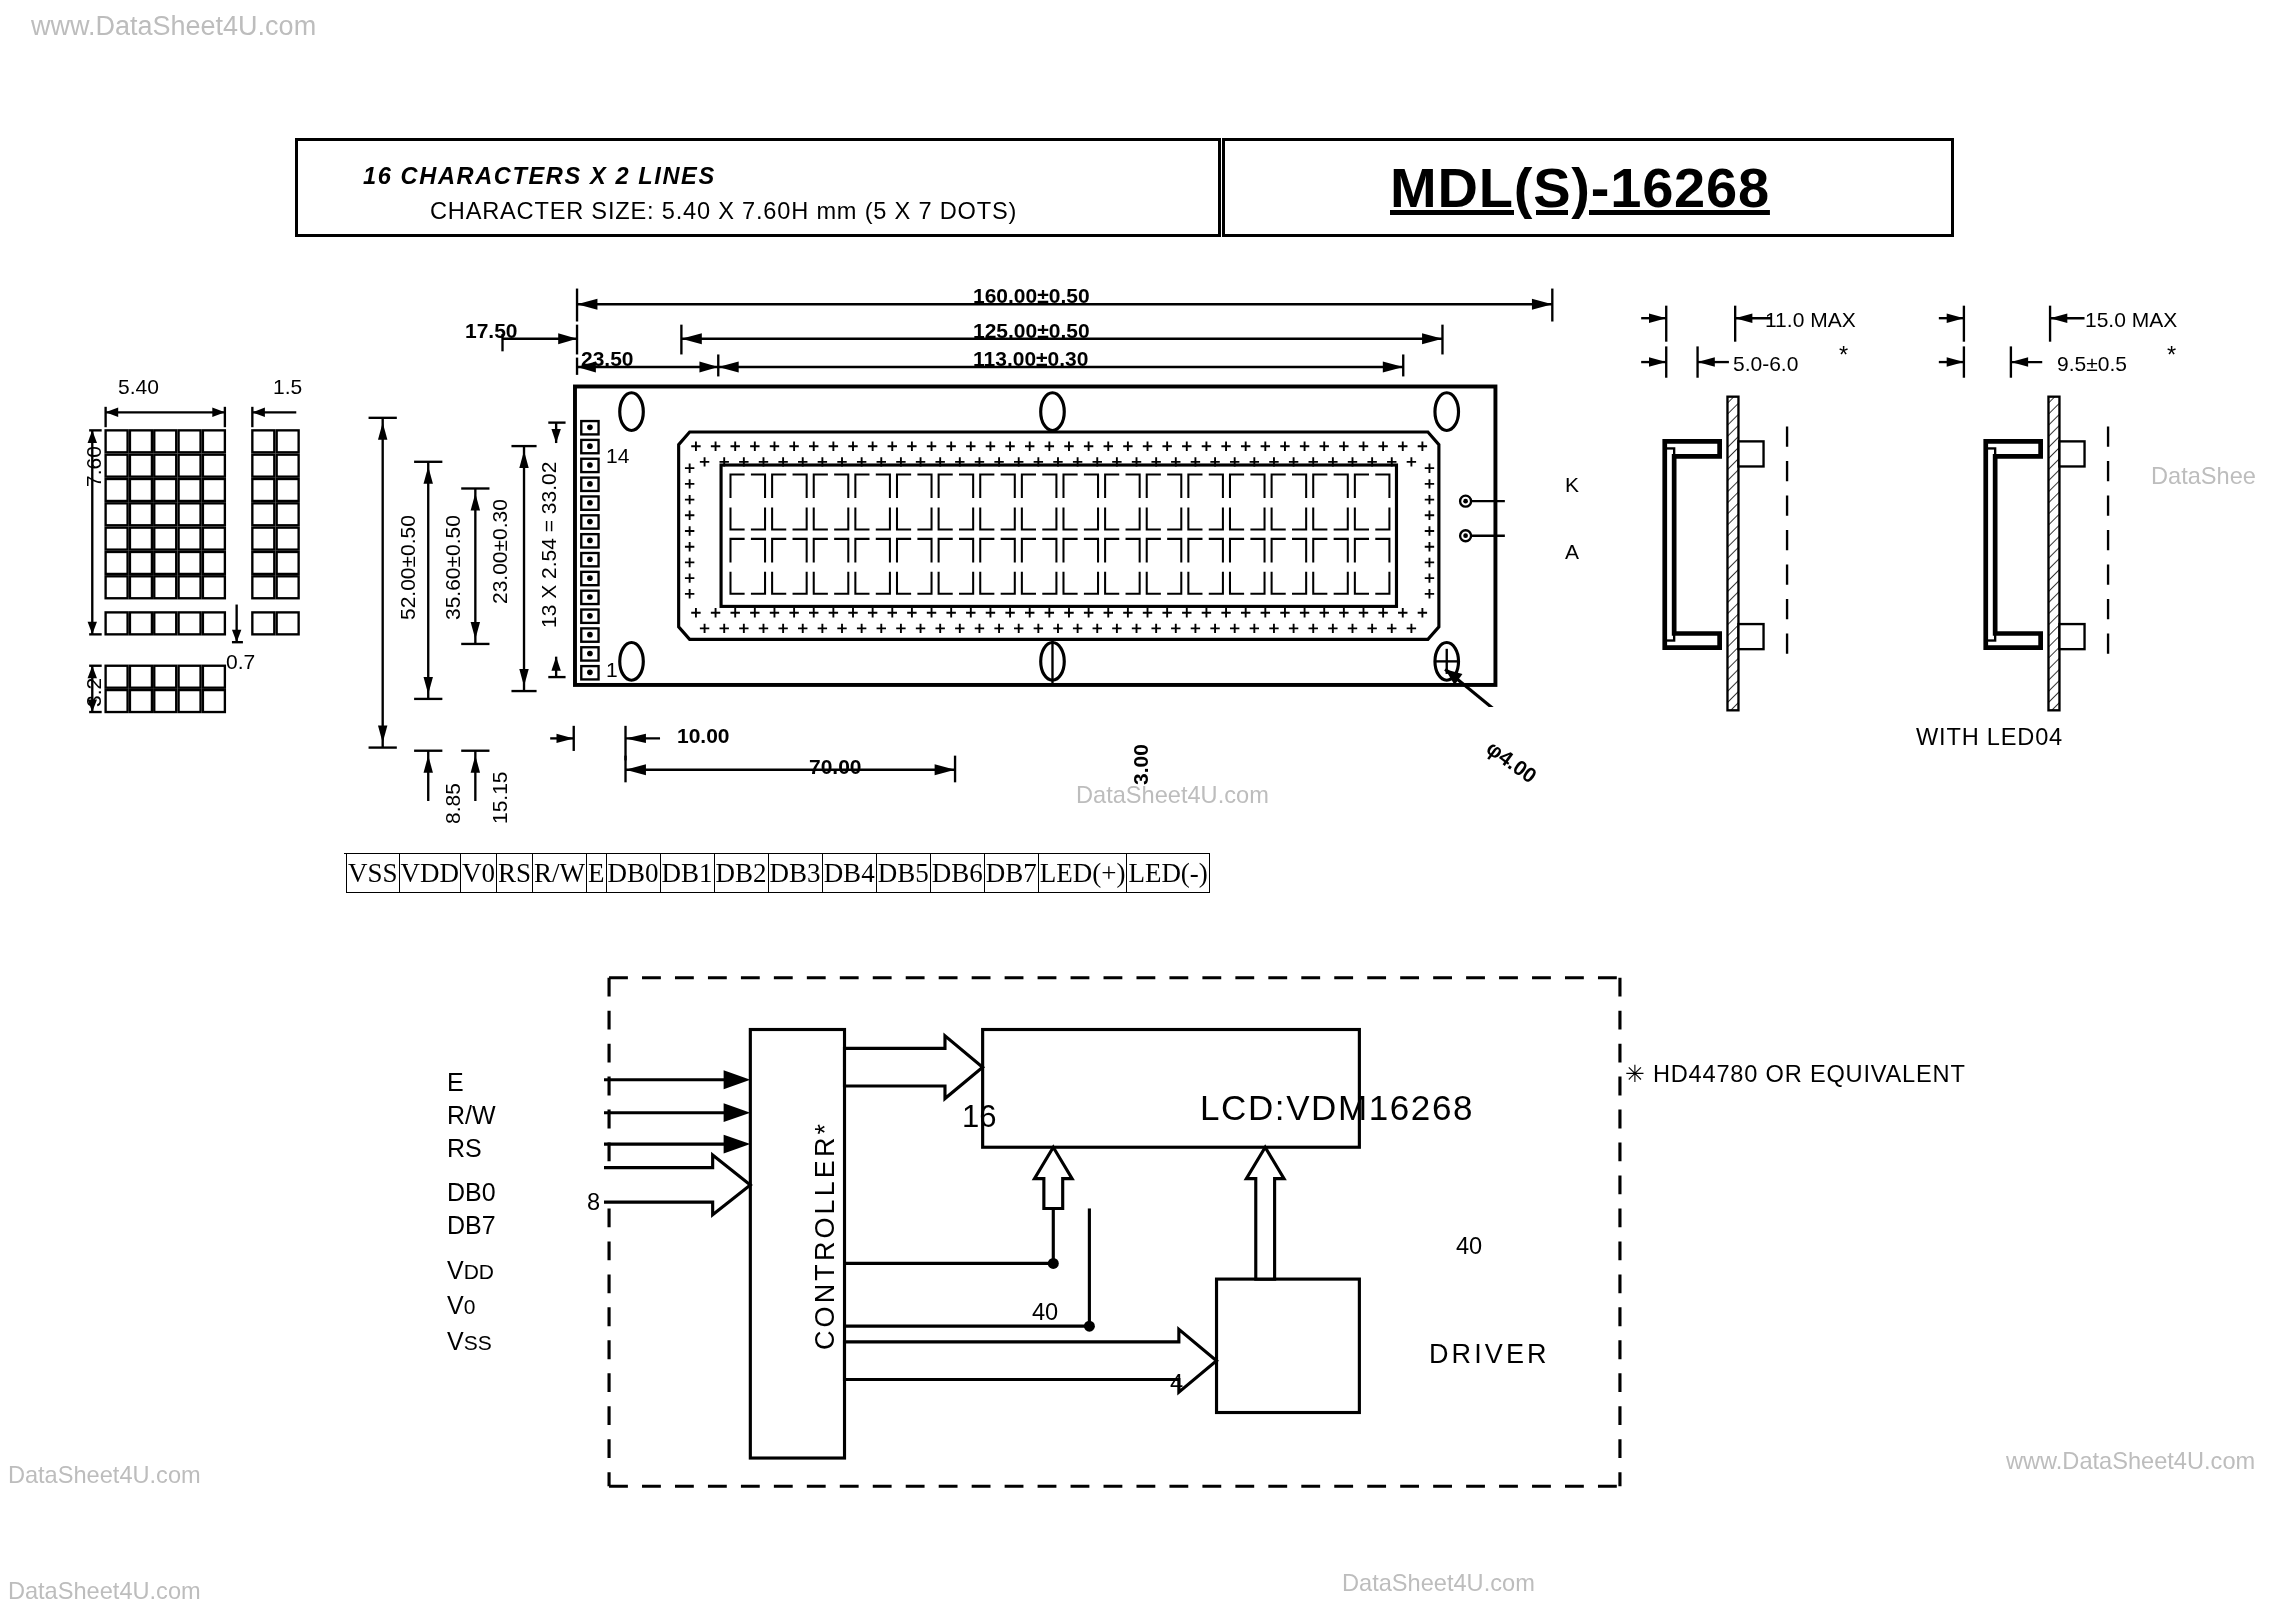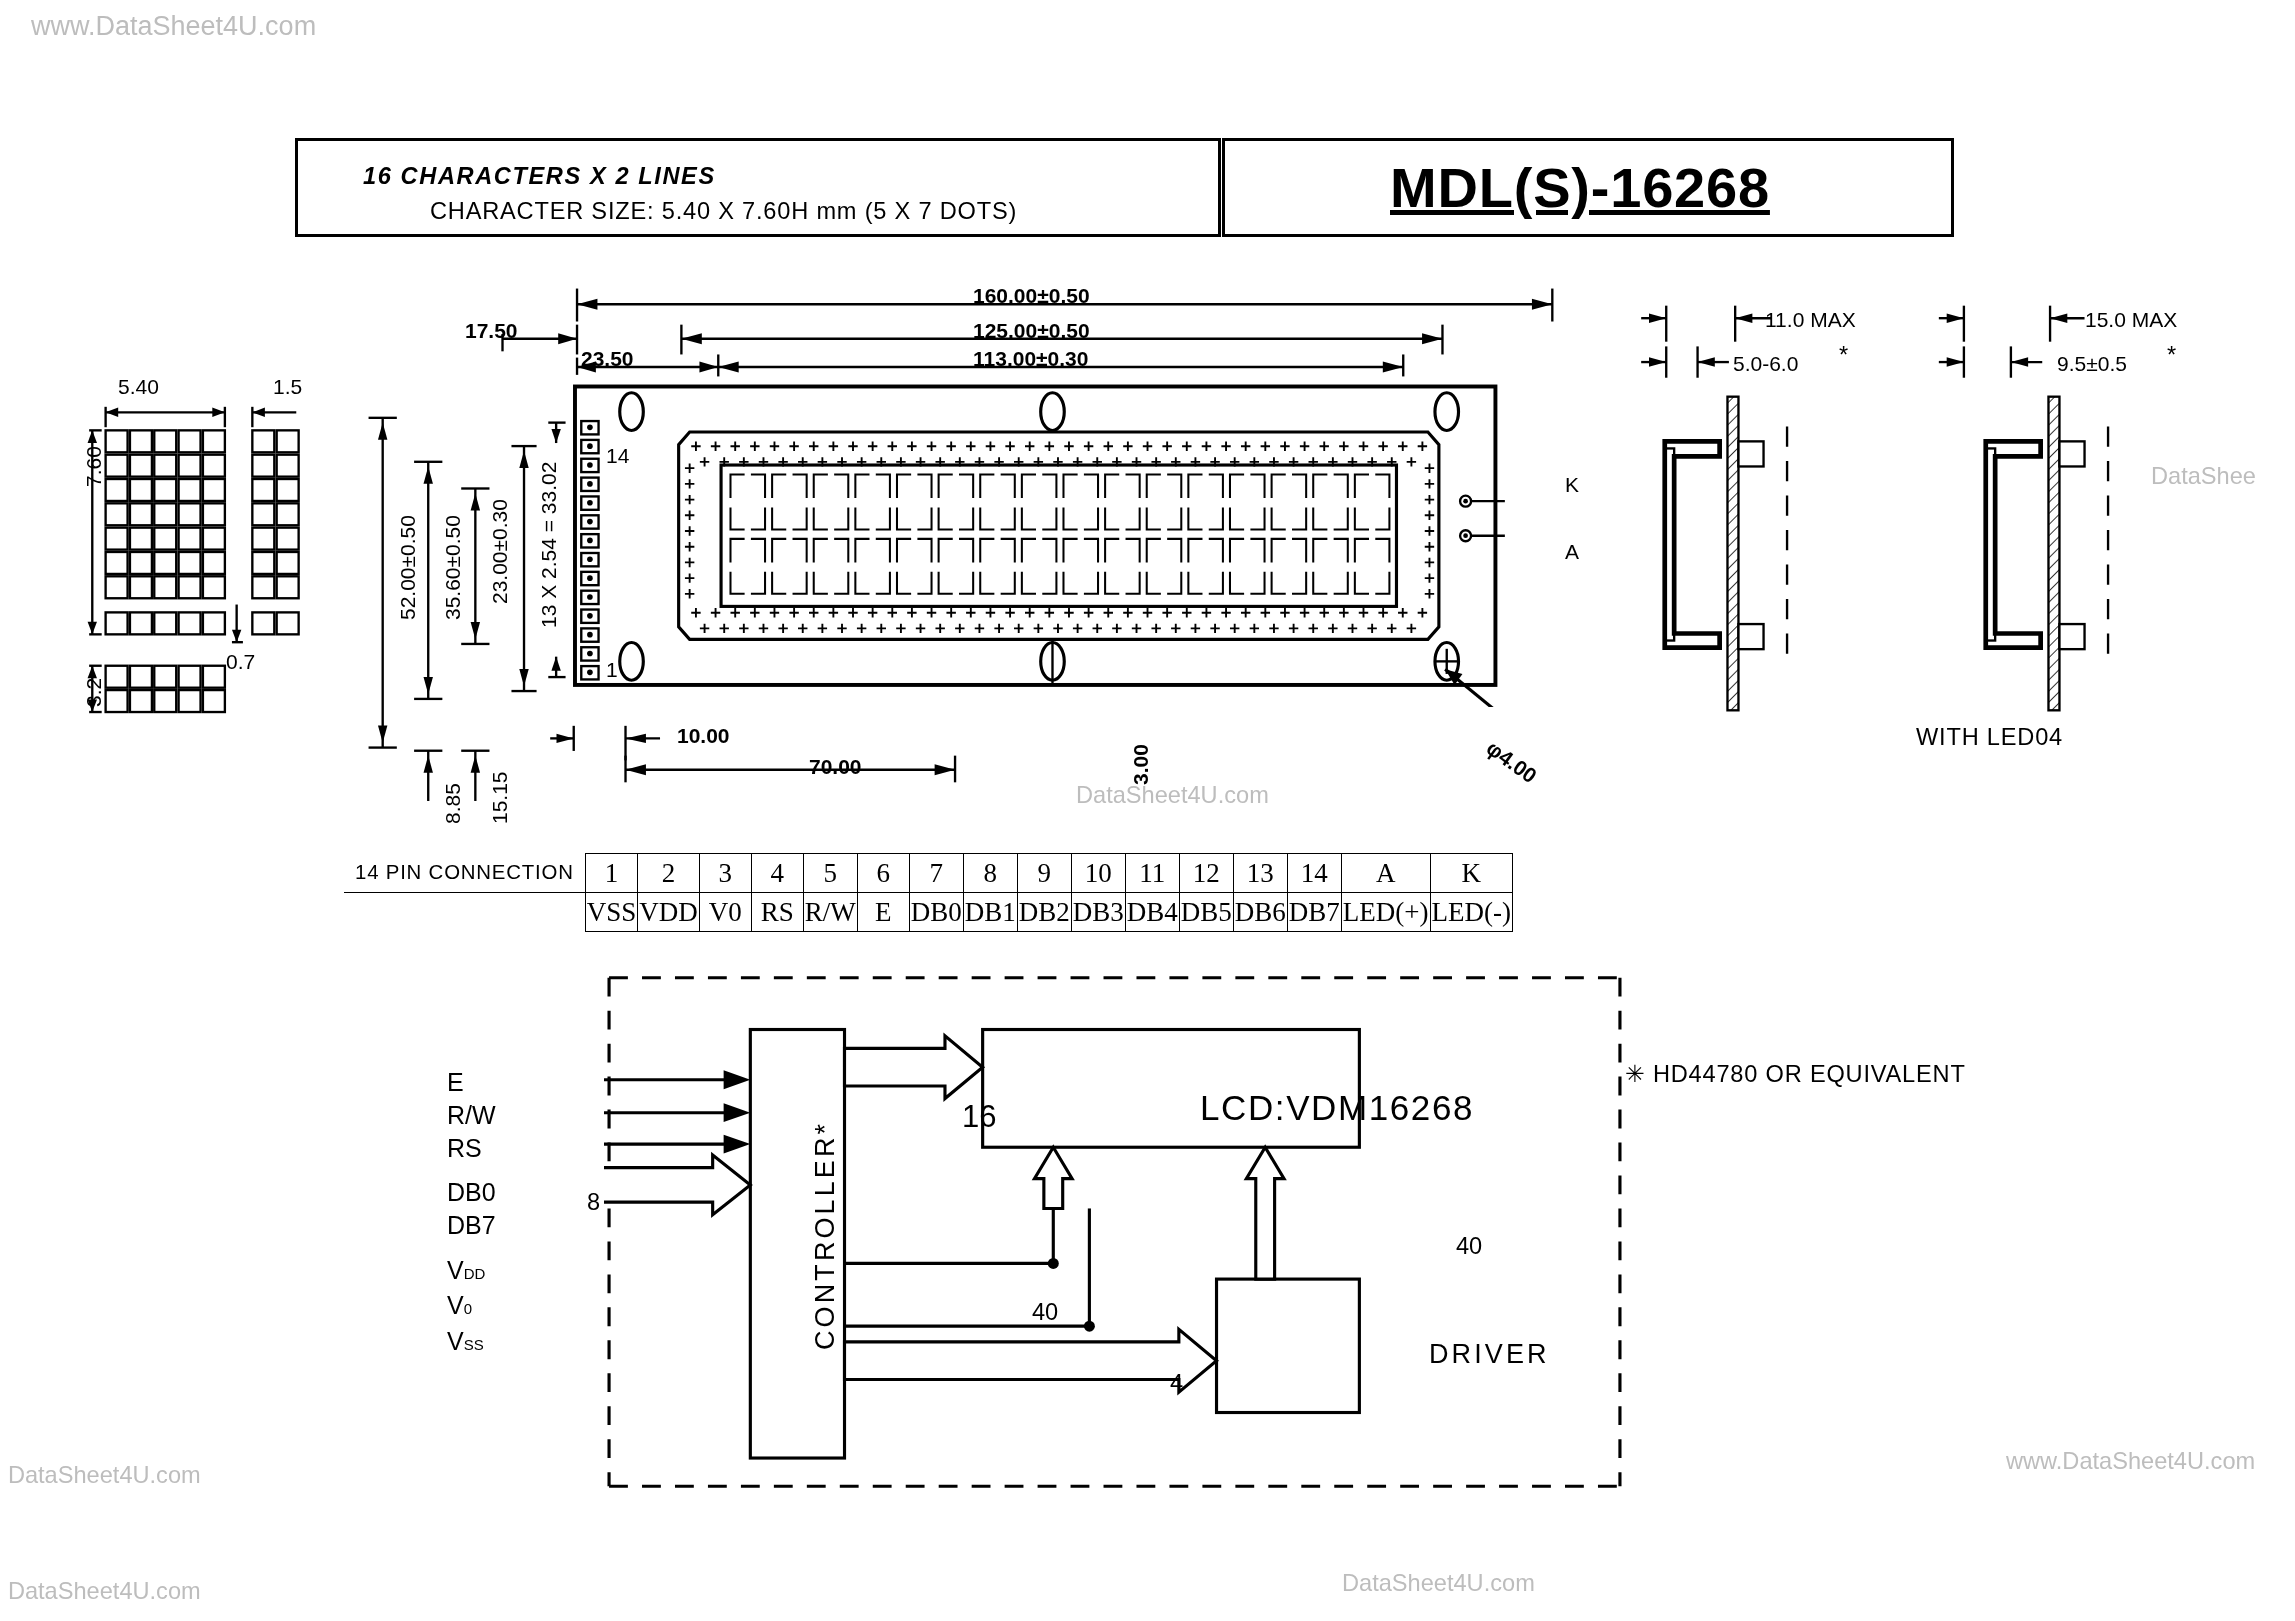--- a/index.html
+++ b/index.html
@@ -17,21 +17,21 @@
   .vert{transform-origin:0 0;}
   .tbl{border-collapse:collapse;font-family:"Liberation Serif",serif;}
   .tbl td{border:1.6px solid #000;text-align:center;white-space:nowrap;}
   .tbl td.lbl{font-family:"Liberation Sans",sans-serif;font-size:20.4px;letter-spacing:0.8px;
               border-left:none;border-top:none;padding:0 11px;}
   .tbl td.blank{border-left:none;border-bottom:none;}
   .tbl td.num{font-size:27px;height:36px;min-width:49px;}
   .tbl td.sig{font-size:27px;height:36px;}
   .blk-lbl{font-family:"Liberation Sans",sans-serif;font-size:27px;letter-spacing:3.1px;white-space:nowrap;}
   .sig-lbl{font-family:"Liberation Sans",sans-serif;font-size:25px;white-space:nowrap;}
-  .sub{font-size:15px;}
+  .sub{font-size:21px;}
   .note{font-family:"Liberation Sans",sans-serif;font-size:23.6px;letter-spacing:0.8px;white-space:nowrap;}
 </style>
 </head>
 <body>
 
 <div id="watermark-layer">
     <div class="abs wm" style="left: 31px; top: 11px; font-size: 27px;">www.DataSheet4U.com</div>
     <div class="abs wm" style="left: 1076px; top: 782px; font-size: 23.6px;">DataSheet4U.com</div>
     <div class="abs wm" style="left: 2151px; top: 463px; font-size: 23.6px;">DataShee</div>
     <div class="abs wm" style="left: 7.9px; top: 1462px; font-size: 23.6px;">DataSheet4U.com</div>
@@ -657,39 +657,20 @@
   <rect x="20" y="86" width="12" height="245" fill="none" stroke="#000" stroke-width="3"></rect>
   <rect x="114" y="77" width="32" height="32" fill="#fff" stroke="#000" stroke-width="3"></rect>
   <rect x="114" y="310" width="32" height="32" fill="#fff" stroke="#000" stroke-width="3"></rect>
   <line x1="176" y1="58" x2="176" y2="360" stroke="#000" stroke-width="3" stroke-dasharray="26 18"></line>
 </svg>
 
 <div class="abs note" style="left:1916px;top:724px;">WITH LED04</div>
 
 <table class="tbl abs" style="left:344px;top:853px;">
   <tbody>
-      <tr>
-    <td class="lbl" rowspan="1">14 PIN CONNECTION</td>
-    <td class="num">1</td>
-    <td class="num">2</td>
-    <td class="num">3</td>
-    <td class="num">4</td>
-    <td class="num">5</td>
-    <td class="num">6</td>
-    <td class="num">7</td>
-    <td class="num">8</td>
-    <td class="num">9</td>
-    <td class="num">10</td>
-    <td class="num">11</td>
-    <td class="num">12</td>
-    <td class="num">13</td>
-    <td class="num">14</td>
-    <td class="num">A</td>
-    <td class="num">K</td>
-  </tr>
   <tr>
     <td class="blank"></td>
     <td class="sig">VSS</td>
     <td class="sig">VDD</td>
     <td class="sig">V0</td>
     <td class="sig">RS</td>
     <td class="sig">R/W</td>
     <td class="sig">E</td>
     <td class="sig">DB0</td>
     <td class="sig">DB1</td>

